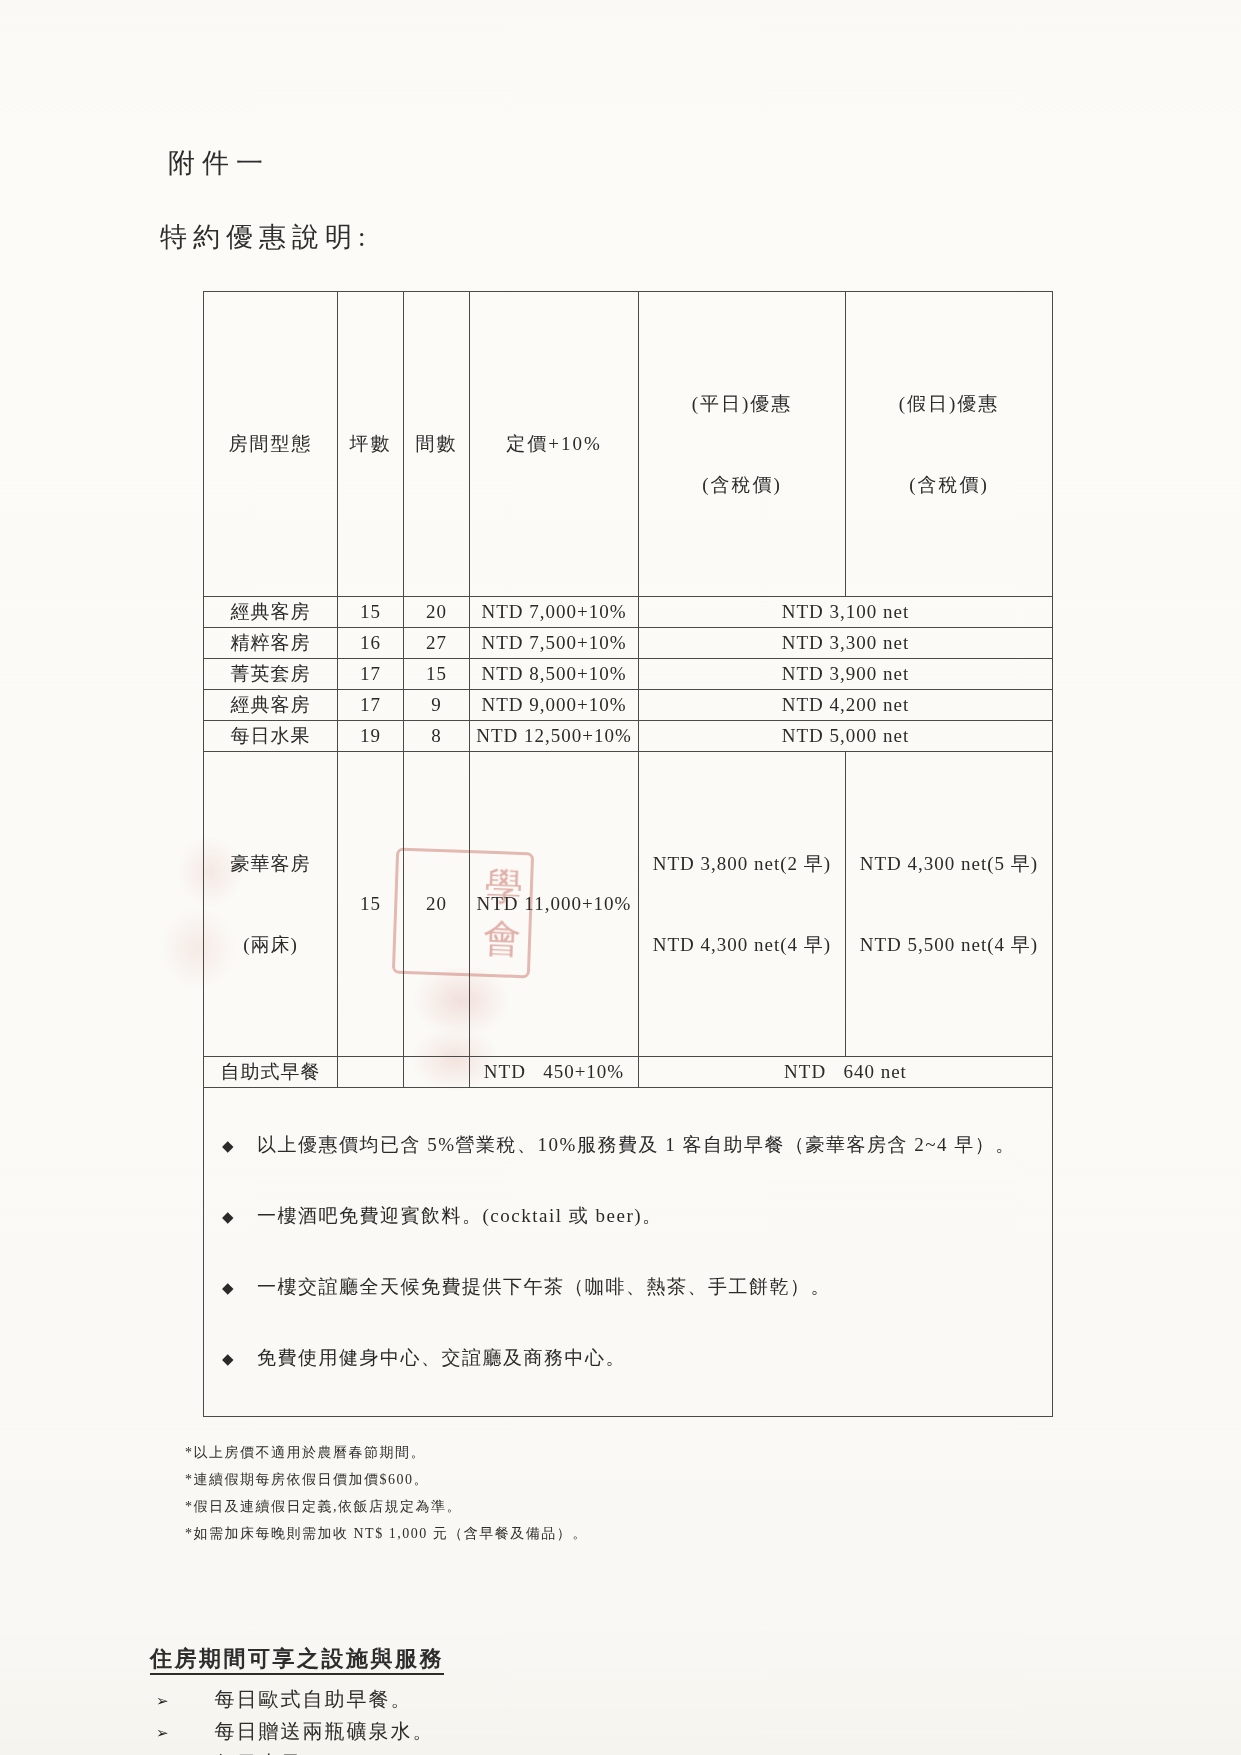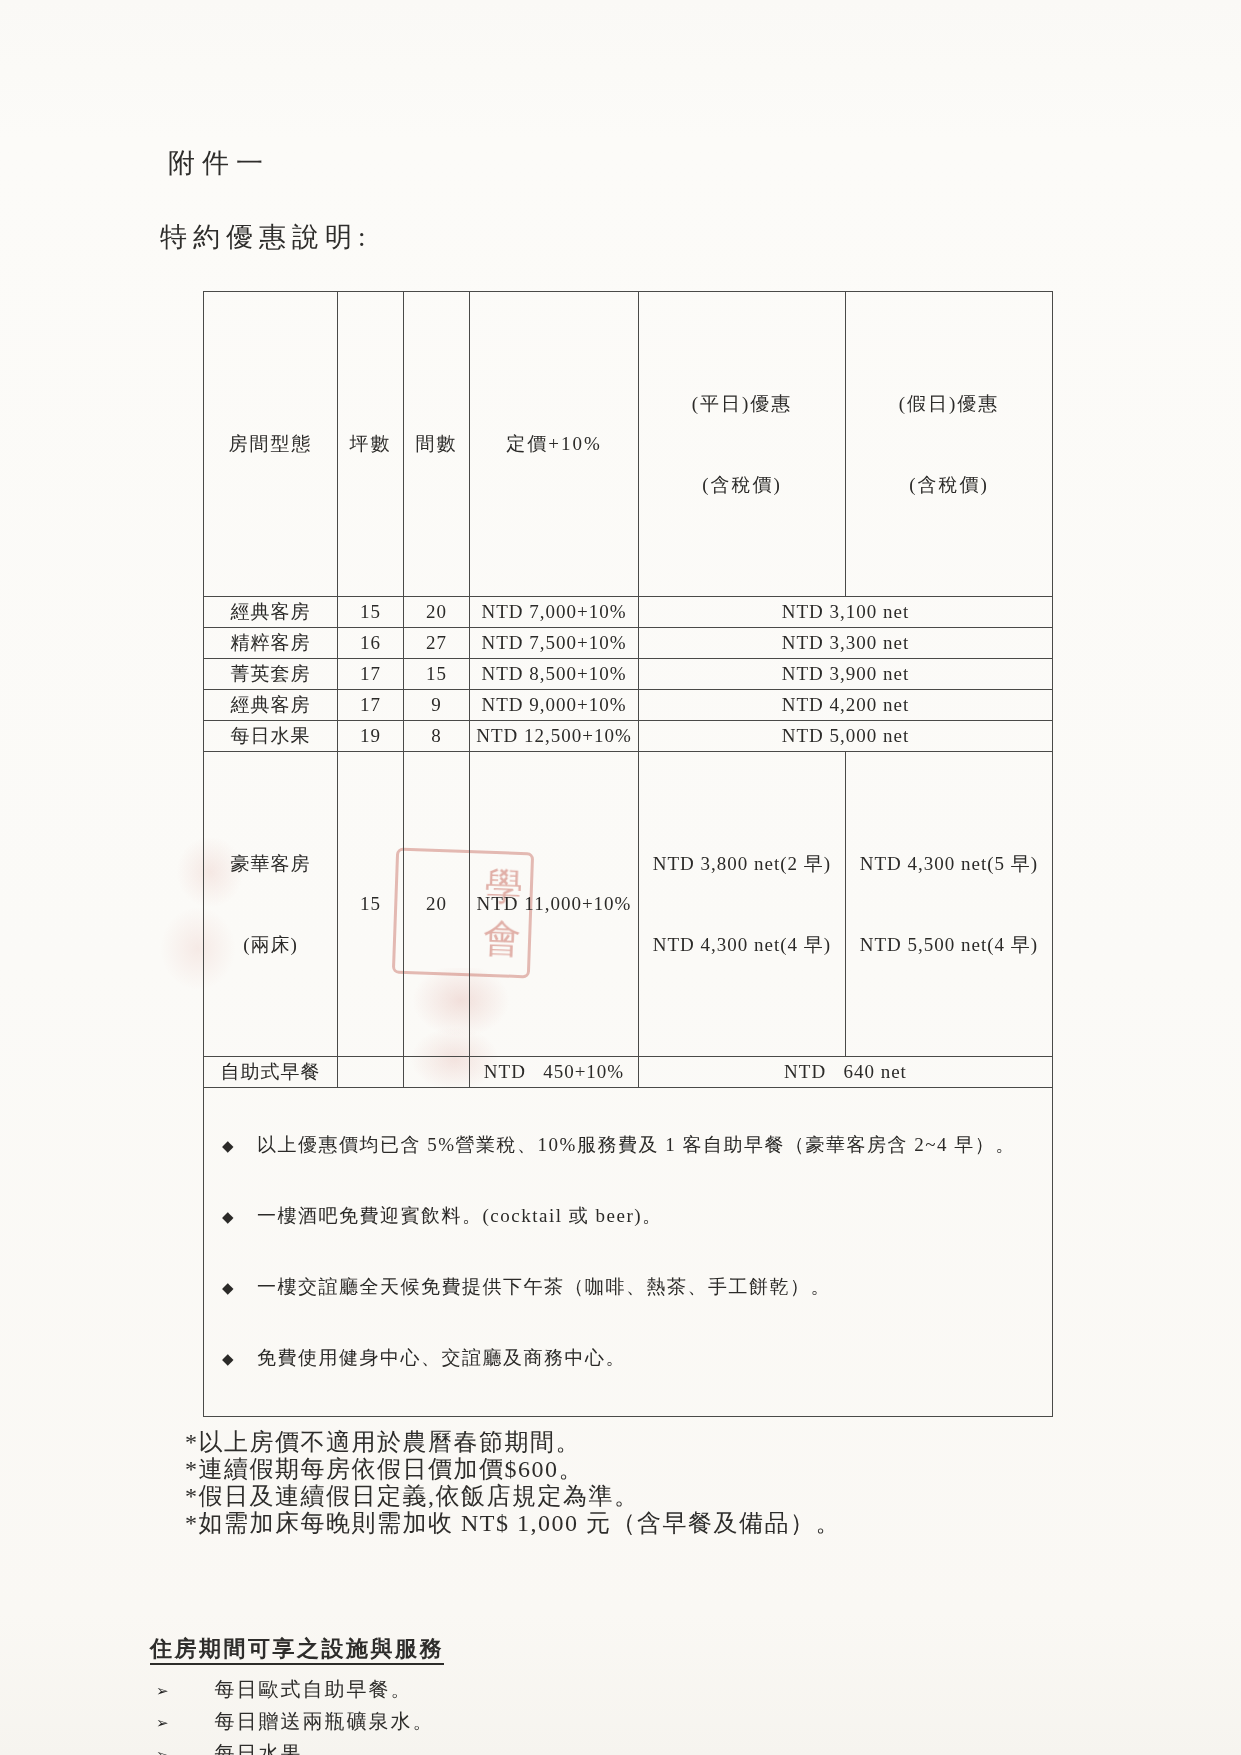--- a/index.html
+++ b/index.html
@@ -31,21 +31,21 @@
   }
   tr.hdr td{height:58px;font-size:19px;letter-spacing:2px;}
   tr.std td{height:30px;}
   tr.dlx td{height:64px;}
   tr.bft td{height:30px;}
   .two-line{line-height:27px;}
   td.notes-cell{padding:8px 10px 8px 12px;text-align:left;white-space:normal;}
   .note-line{display:flex;align-items:baseline;line-height:25px;font-size:19px;letter-spacing:1.5px;}
   .diamond{font-family:"DejaVu Sans",sans-serif;font-size:15px;margin:0 22px 0 14px;color:#2b2a28;}
 
-  .footnotes{margin:12px 0 0 35px;font-size:24px;line-height:27px;letter-spacing:1.5px;}
+  .footnotes{margin:22px 0 0 35px;font-size:14px;line-height:27px;letter-spacing:1.5px;}
   .footnote{white-space:pre;}
 
   .fac-title{margin-top:97px;font-size:22px;font-weight:bold;letter-spacing:2.5px;}
   .fac-title span{border-bottom:2px solid #2e2d2b;padding-bottom:2px;font-family:Liberation Serif, serif;}
   .fac-list{margin-top:10px;}
   .fac-item{display:flex;align-items:baseline;line-height:30px;font-size:20px;letter-spacing:2px;}
   .arrow{font-family:"DejaVu Sans",sans-serif;font-size:15px;margin:0 44px 0 6px;color:#222;}
 
   
   .stamp{

